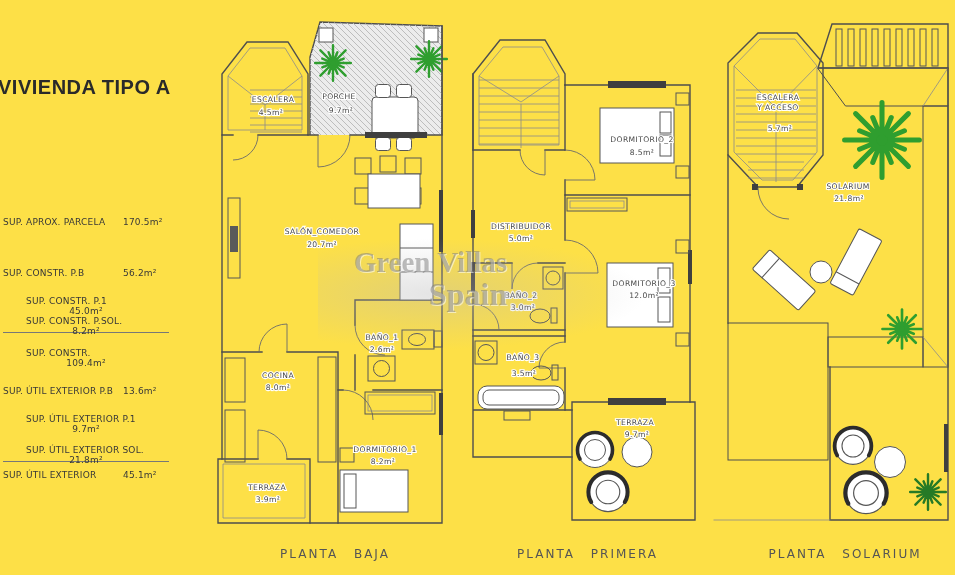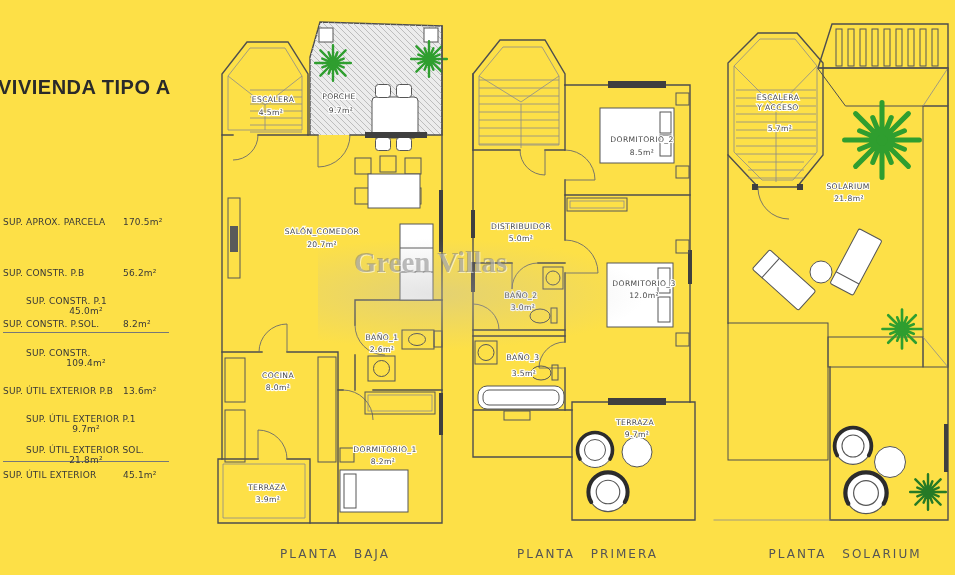--- a/index.html
+++ b/index.html
@@ -6,21 +6,21 @@
   #canvas{position:relative;width:955px;height:575px;background:#fde047;overflow:hidden;
           font-family:"DejaVu Sans",sans-serif;}
   
   #title{position:absolute;left:-2px;top:76px;font-family:"Liberation Sans",sans-serif;
          font-weight:bold;font-size:20px;letter-spacing:.5px;color:#2a2a2a;white-space:nowrap;}
   #area-table{position:absolute;left:3px;top:214px;width:166px;color:#383838;}
   .trow{height:16px;display:flex;align-items:center;font-size:9px;letter-spacing:.2px;white-space:nowrap;}
   .trow .lab{width:120px;flex:none;}
   .trow .val{flex:1;}
   .trow.u{border-bottom:1.2px solid #777;}
-  .trow.m35{margin-top:35px;} .trow.m3{margin-top:15px;flex-direction:column;} .trow.m4{margin-top:4px;}
+  .trow.m35{margin-top:35px;} .trow.m3{margin-top:15px;flex-direction:column;} .trow.m4{margin-top:4px;flex-direction:column;}
   .trow.m19{margin-top:19px;} .trow.m5{margin-top:5px;}
   
   .caption{position:absolute;top:547px;text-align:center;font-size:12px;color:#555;
            letter-spacing:2px;word-spacing:10px;white-space:nowrap;}
   #cap-0{left:215px;width:240px;} #cap-1{left:460px;width:255px;} #cap-2{left:730px;width:230px;}
   
   #plansvg{position:absolute;left:0;top:0;}
   .wall{fill:none;stroke:#4e4e4e;stroke-width:1.4;stroke-linecap:square;}
   .thin{fill:none;stroke:#8c8c8c;stroke-width:.8;}
   .furn{fill:#fff;stroke:#565656;stroke-width:1;}
@@ -322,20 +322,21 @@
         <text x="780" y="131">5.7m²</text>
         <text x="848" y="189">SOLARIUM</text>
         <text x="849" y="201">21.8m²</text>
       </g>
     </g>
   </svg>
 
   <div id="wm-blob"></div>
   <div id="watermark">
     <span class="l1">Green Villas</span>
+    <span class="l2">Spain</span>
   </div>
 
   <div id="title">VIVIENDA TIPO A</div>
 
   <div id="area-table">
     <div class="trow">
       <span class="lab">SUP. APROX. PARCELA</span>
       <span class="val">170.5m²</span>
     </div>
     <div class="trow m35">

